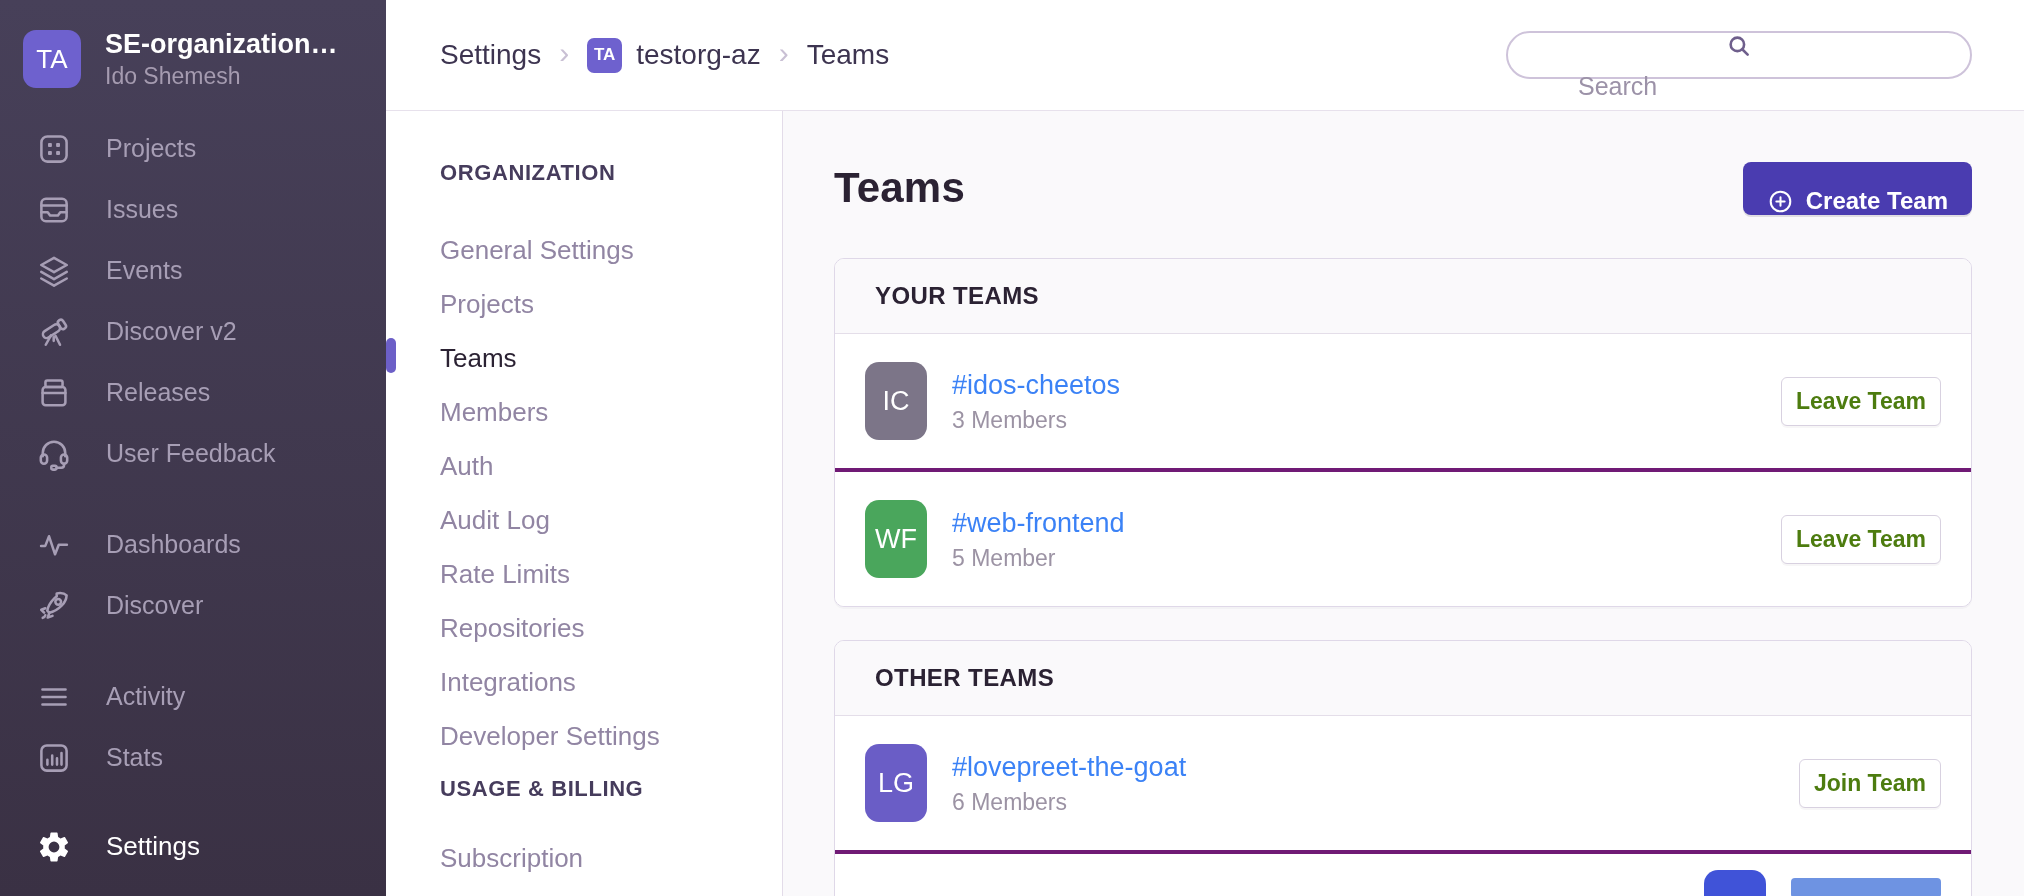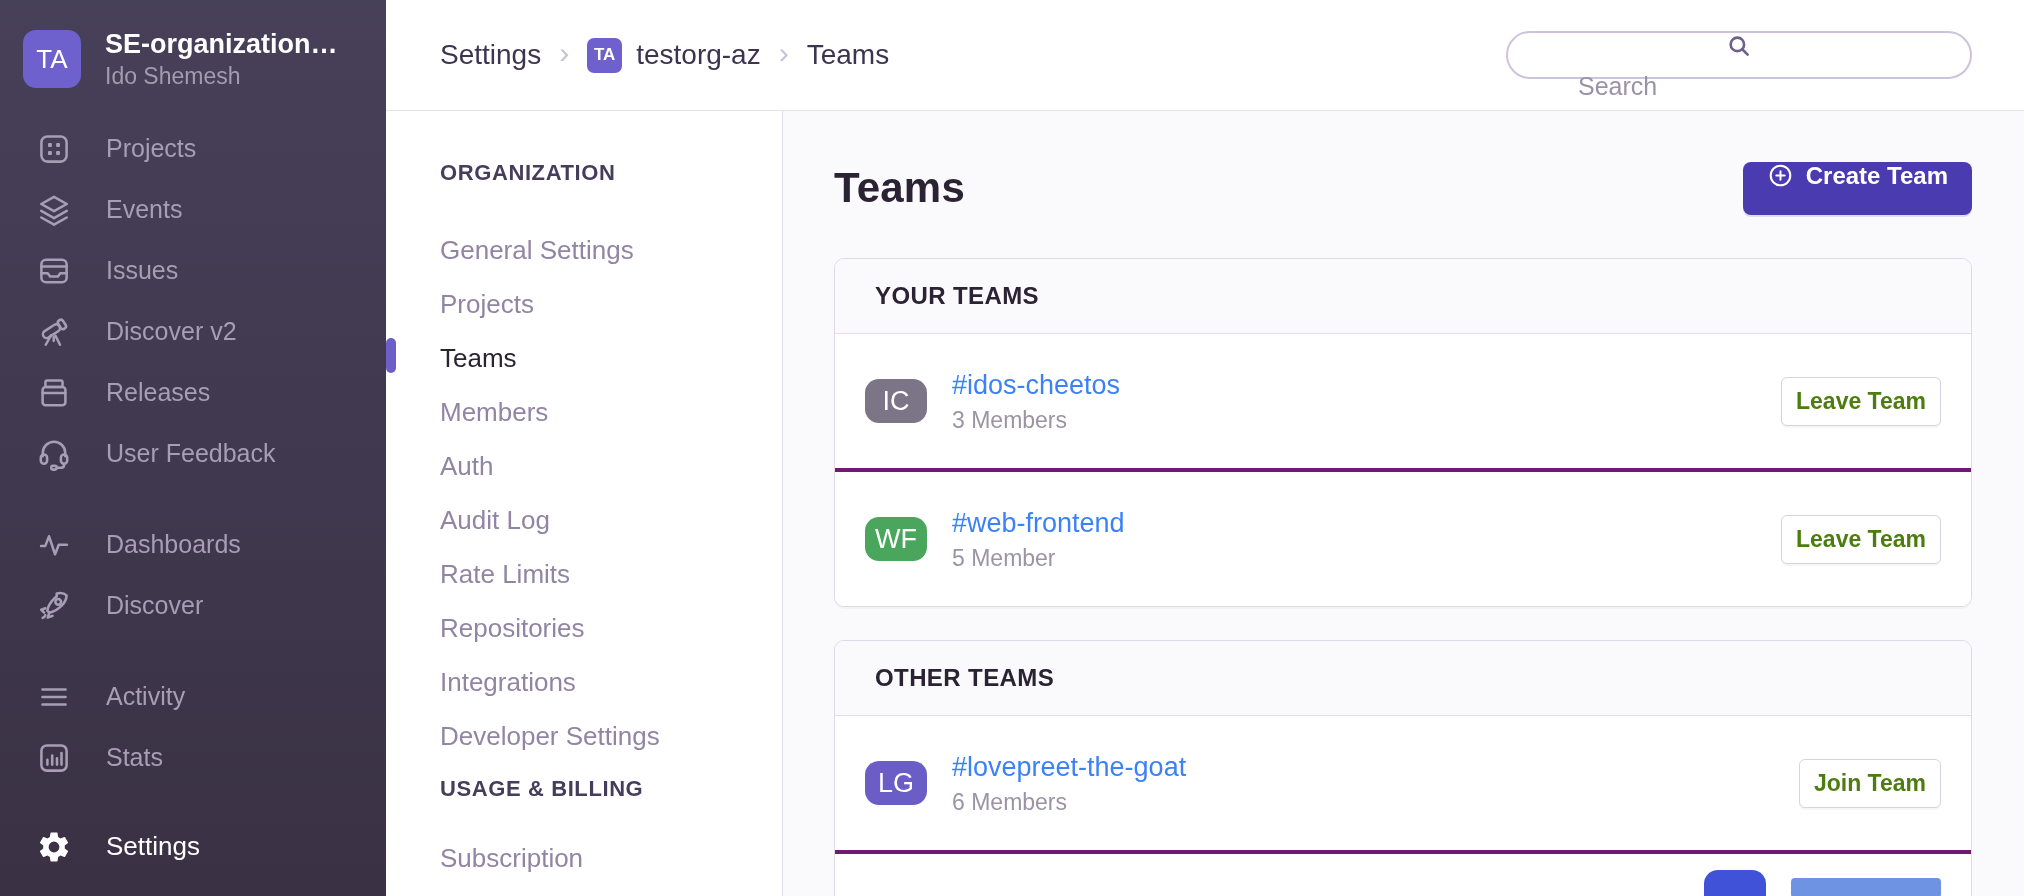--- a/index.html
+++ b/index.html
@@ -84,41 +84,41 @@
     font-size:26px;color:#9185A3;line-height:54px;height:54px;cursor:pointer;white-space:nowrap;
   }
   .settings-nav-item.active{color:#2B2233;}
   .settings-section{margin-bottom:0;}
 
   
   .main{flex:1;background:#FAF9FB;padding:47px 52px 0 51px;box-sizing:border-box;min-width:0;}
   .title-row{display:flex;align-items:center;justify-content:space-between;height:60px;}
   .page-title{margin:0;font-size:42px;font-weight:600;color:#2B2233;letter-spacing:0.2px;}
   .create-btn{
-    display:flex;align-items:flex-start;gap:12px;height:53px;padding:0 24px;border:none;border-radius:8px;
+    display:flex;align-items:flex-end;gap:12px;height:53px;padding:0 24px;border:none;border-radius:8px;
     background:#4A3CB0;color:#fff;font-size:24px;font-weight:700;cursor:pointer;
     font-family:"Liberation Sans",sans-serif;box-shadow:0 2px 0 rgba(43,34,51,0.12);
   }
   .create-btn svg{width:27px;height:27px;}
 
   .panel{
     margin-top:40px;background:#fff;border:1px solid #DFD8E8;border-radius:10px;
     box-shadow:0 2px 0 rgba(43,34,51,0.03);overflow:hidden;
   }
   .panel + .panel{margin-top:33px;}
   .panel-header{
     height:74px;display:flex;align-items:center;padding:0 40px;background:#FAF9FB;
     border-bottom:1px solid #E4DEE9;font-size:24px;font-weight:700;color:#2B2233;letter-spacing:0.4px;
   }
   .team-row{
     height:134px;display:flex;align-items:center;padding:0 30px;background:#fff;
   }
   .team-row + .team-row{border-top:4px solid #701a75;justify-content:flex-end;}
   .team-avatar{
-    width:62px;height:44px;border-radius:14px;color:#fff;display:flex;align-items:center;justify-content:center;
+    width:62px;height:78px;border-radius:14px;color:#fff;display:flex;align-items:center;justify-content:center;
     font-size:27px;font-weight:400;flex:0 0 62px;
   }
   .team-info{margin-left:25px;min-width:0;}
   .team-link{font-size:27px;color:#3b82f6;font-weight:500;cursor:pointer;line-height:32px;}
   .team-members{font-size:23px;color:#9C93A4;margin-top:6px;line-height:27px;}
   .team-action{
     margin-left:auto;height:49px;padding:0 14px;border-radius:6px;border:1px solid #D8D1E0;background:#fff;
     font-size:23px;font-weight:700;color:#4d7c0f;cursor:pointer;font-family:"Liberation Sans",sans-serif;
     box-shadow:0 2px 0 rgba(43,34,51,0.04);
   }
@@ -146,36 +146,36 @@
                 <rect x="13.4" y="8" width="2.6" height="2.6" rx="0.6" fill="currentColor" stroke="none"></rect>
                 <rect x="8" y="13.4" width="2.6" height="2.6" rx="0.6" fill="currentColor" stroke="none"></rect>
                 <rect x="13.4" y="13.4" width="2.6" height="2.6" rx="0.6" fill="currentColor" stroke="none"></rect>
               </svg>
             </span>
             <span class="nav-label">Projects</span>
           </div>
           <div class="sidebar-item">
             <span class="nav-icon">
               <svg fill="none" stroke="currentColor" stroke-width="1.7" stroke-linecap="round" stroke-linejoin="round" viewBox="0 0 24 24">
+                <rect x="3.6" y="4.5" width="16.8" height="15" rx="3"></rect>
+                <path d="M3.6 9h16.8"></path>
+                <path d="M3.6 13.5h4.2l1.6 2.2h5.2l1.6-2.2h4.2"></path>
+              </svg>
+            </span>
+            <span class="nav-label">Issues</span>
+          </div>
+          <div class="sidebar-item">
+            <span class="nav-icon">
+              <svg fill="none" stroke="currentColor" stroke-width="1.7" stroke-linecap="round" stroke-linejoin="round" viewBox="0 0 24 24">
                 <path d="M12 3.2 20.5 8 12 12.8 3.5 8z"></path>
                 <path d="M3.5 12.6 12 17.4l8.5-4.8"></path>
                 <path d="M3.5 17 12 21.8 20.5 17"></path>
               </svg>
             </span>
             <span class="nav-label">Events</span>
-          </div>
-          <div class="sidebar-item">
-            <span class="nav-icon">
-              <svg fill="none" stroke="currentColor" stroke-width="1.7" stroke-linecap="round" stroke-linejoin="round" viewBox="0 0 24 24">
-                <rect x="3.6" y="4.5" width="16.8" height="15" rx="3"></rect>
-                <path d="M3.6 9h16.8"></path>
-                <path d="M3.6 13.5h4.2l1.6 2.2h5.2l1.6-2.2h4.2"></path>
-              </svg>
-            </span>
-            <span class="nav-label">Issues</span>
           </div>
           <div class="sidebar-item">
             <span class="nav-icon">
               <svg fill="none" stroke="currentColor" stroke-width="1.7" stroke-linecap="round" stroke-linejoin="round" viewBox="0 0 24 24">
                 <g transform="rotate(-33 12 10)">
                   <rect x="3.5" y="7.8" width="12.5" height="5" rx="2.5"></rect>
                   <rect x="16.2" y="7" width="3.8" height="6.6" rx="1.8"></rect>
                 </g>
                 <path d="M10 14.2 6.5 20.5M13 14.5l3 6M11.8 15.5v2.4"></path>
               </svg>

